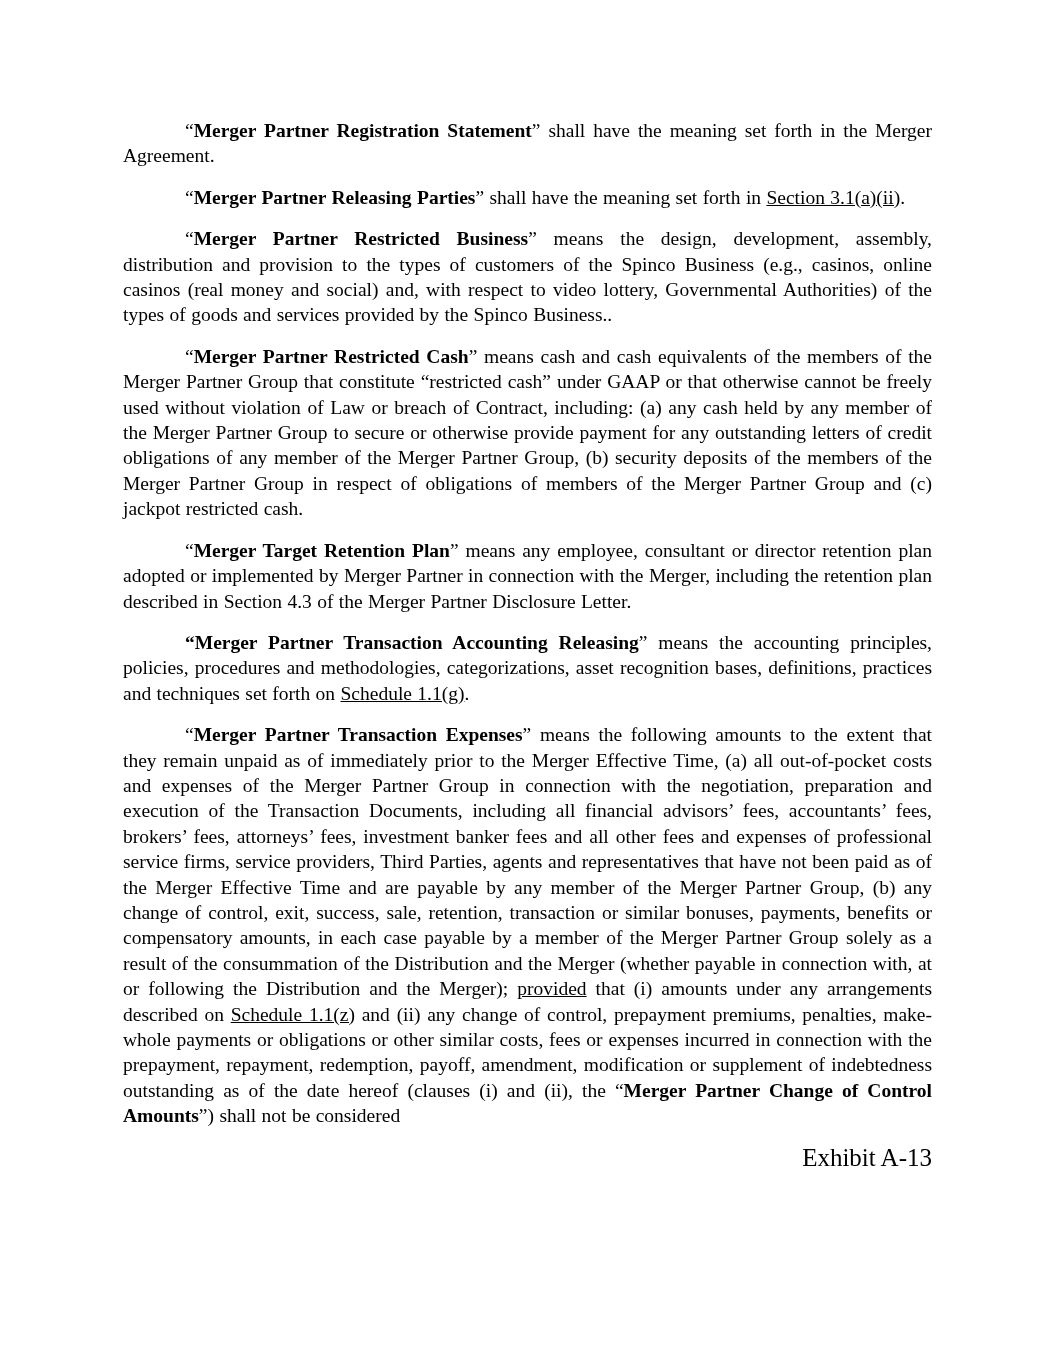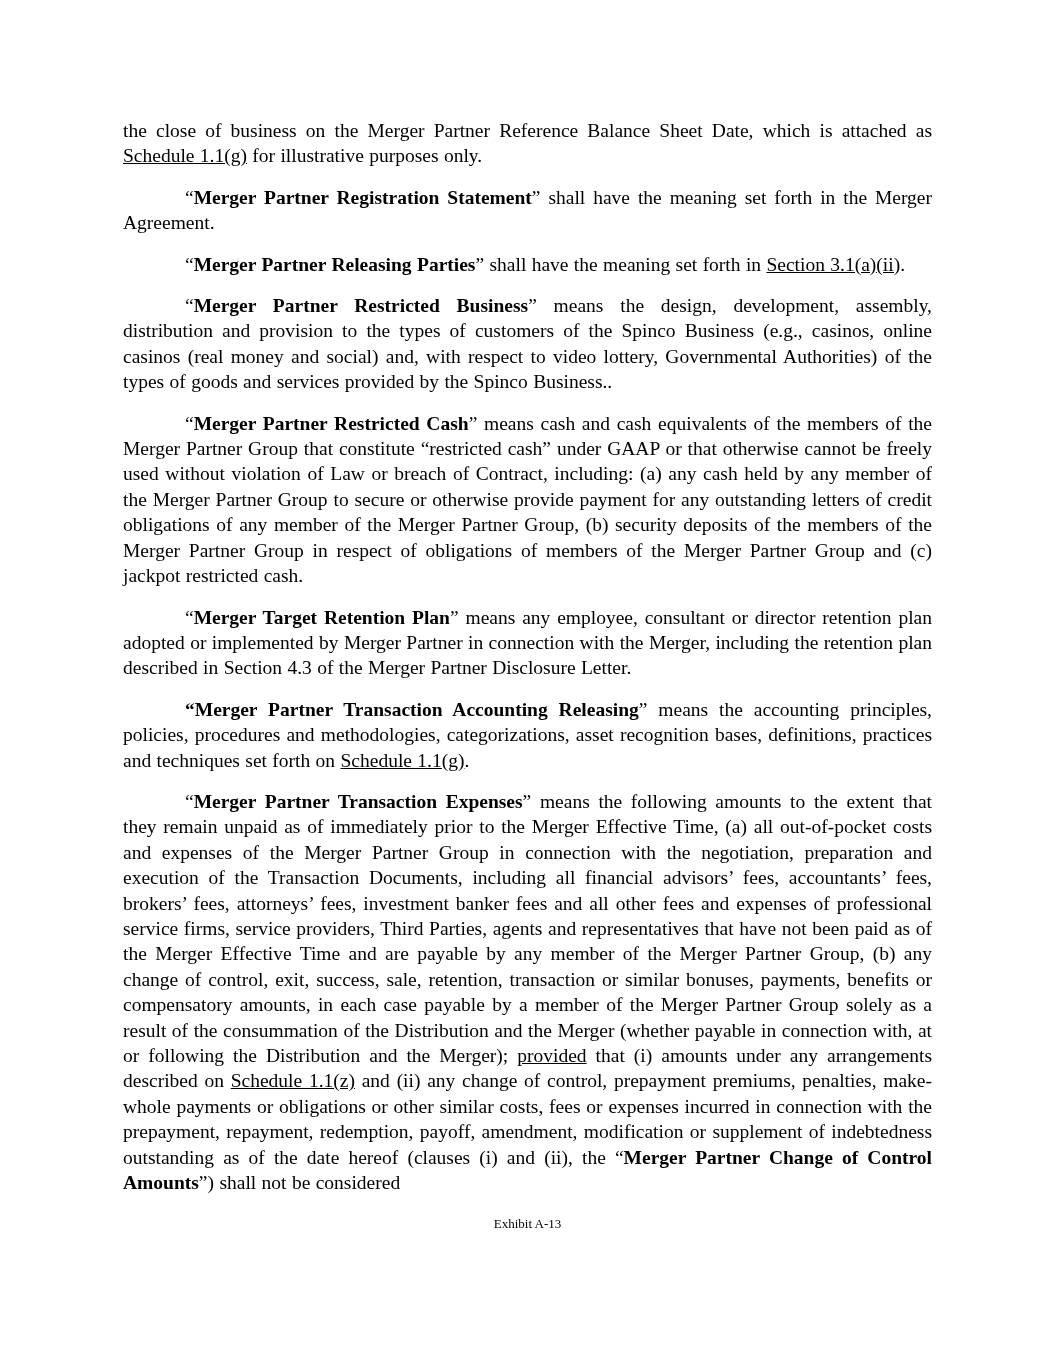--- a/index.html
+++ b/index.html
@@ -22,32 +22,31 @@
     font-size: 19.5px;
     line-height: 25.4px;
     text-align: justify;
     margin: 0 0 16px 0;
     word-spacing: 0.5px;
   }
   .content p.para.indent { text-indent: 62px; }
   .content span.bold { font-weight: bold; }
   .content span.underline { text-decoration: underline; }
   .footer {
-    font-size: 13px;
+    font-size: 25px;
     line-height: 25.4px;
-    text-align: center;
+    text-align: right;
     margin-top: 2px;
   }
 </style>
 </head>
 <body>
 
 <div class="page">
   <div class="content">
-      <p class="para"><span>the close of business on the Merger Partner Reference Balance Sheet Date, which is attached as </span><span class="underline">Schedule 1.1(g)</span><span> for illustrative purposes only.</span></p>
       <p class="para indent"><span>“</span><span class="bold">Merger Partner Registration Statement</span><span>” shall have the meaning set forth in the Merger Agreement.</span></p>
       <p class="para indent"><span>“</span><span class="bold">Merger Partner Releasing Parties</span><span>” shall have the meaning set forth in </span><span class="underline">Section 3.1(a)(ii)</span><span>.</span></p>
       <p class="para indent"><span>“</span><span class="bold">Merger Partner Restricted Business</span><span>” means the design, development, assembly, distribution and provision to the types of customers of the Spinco Business (e.g., casinos, online casinos (real money and social) and, with respect to video lottery, Governmental Authorities) of the types of goods and services provided by the Spinco Business..</span></p>
       <p class="para indent"><span>“</span><span class="bold">Merger Partner Restricted Cash</span><span>” means cash and cash equivalents of the members of the Merger Partner Group that constitute “restricted cash” under GAAP or that otherwise cannot be freely used without violation of Law or breach of Contract, including: (a) any cash held by any member of the Merger Partner Group to secure or otherwise provide payment for any outstanding letters of credit obligations of any member of the Merger Partner Group, (b) security deposits of the members of the Merger Partner Group in respect of obligations of members of the Merger Partner Group and (c) jackpot restricted cash.</span></p>
       <p class="para indent"><span>“</span><span class="bold">Merger Target Retention Plan</span><span>” means any employee, consultant or director retention plan adopted or implemented by Merger Partner in connection with the Merger, including the retention plan described in Section 4.3 of the Merger Partner Disclosure Letter.</span></p>
       <p class="para indent"><span class="bold">“Merger Partner Transaction Accounting Releasing</span><span>” means the accounting principles, policies, procedures and methodologies, categorizations, asset recognition bases, definitions, practices and techniques set forth on </span><span class="underline">Schedule 1.1(g)</span><span>.</span></p>
       <p class="para indent"><span>“</span><span class="bold">Merger Partner Transaction Expenses</span><span>” means the following amounts to the extent that they remain unpaid as of immediately prior to the Merger Effective Time, (a) all out-of-pocket costs and expenses of the Merger Partner Group in connection with the negotiation, preparation and execution of the Transaction Documents, including all financial advisors’ fees, accountants’ fees, brokers’ fees, attorneys’ fees, investment banker fees and all other fees and expenses of professional service firms, service providers, Third Parties, agents and representatives that have not been paid as of the Merger Effective Time and are payable by any member of the Merger Partner Group, (b) any change of control, exit, success, sale, retention, transaction or similar bonuses, payments, benefits or compensatory amounts, in each case payable by a member of the Merger Partner Group solely as a result of the consummation of the Distribution and the Merger (whether payable in connection with, at or following the Distribution and the Merger); </span><span class="underline">provided</span><span> that (i) amounts under any arrangements described on </span><span class="underline">Schedule 1.1(z)</span><span> and (ii) any change of control, prepayment premiums, penalties, make-whole payments or obligations or other similar costs, fees or expenses incurred in connection with the prepayment, repayment, redemption, payoff, amendment, modification or supplement of indebtedness outstanding as of the date hereof (clauses (i) and (ii), the “</span><span class="bold">Merger Partner Change of Control Amounts</span><span>”) shall not be considered</span></p>
     </div>
   <div class="footer">Exhibit A-13</div>
 </div>

